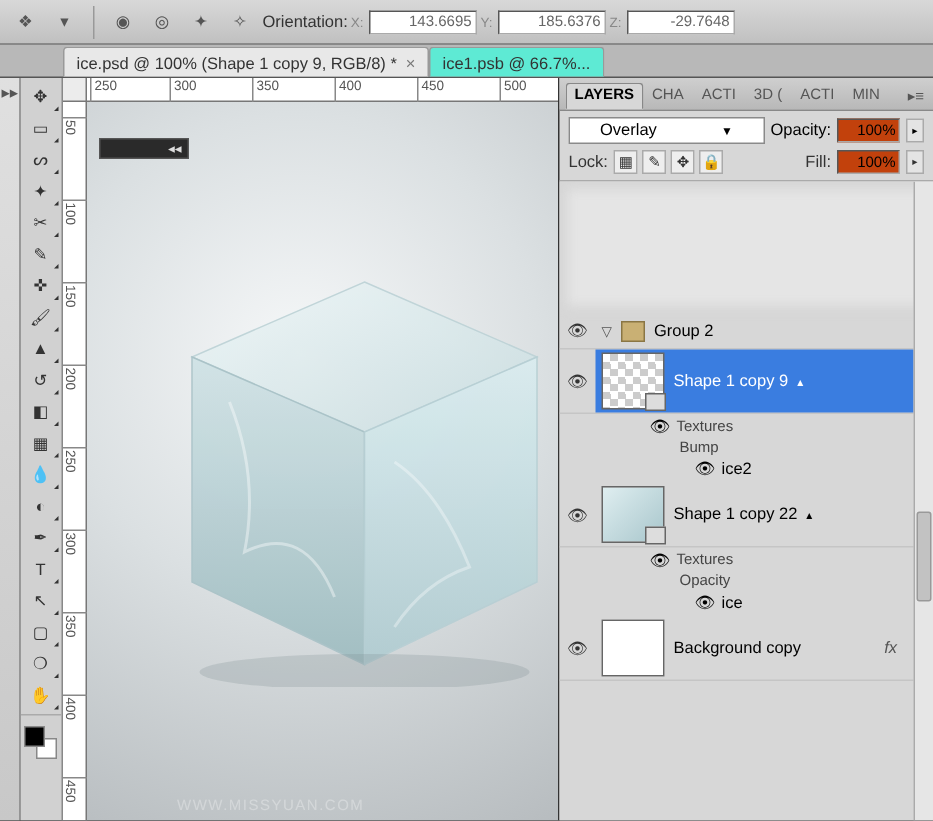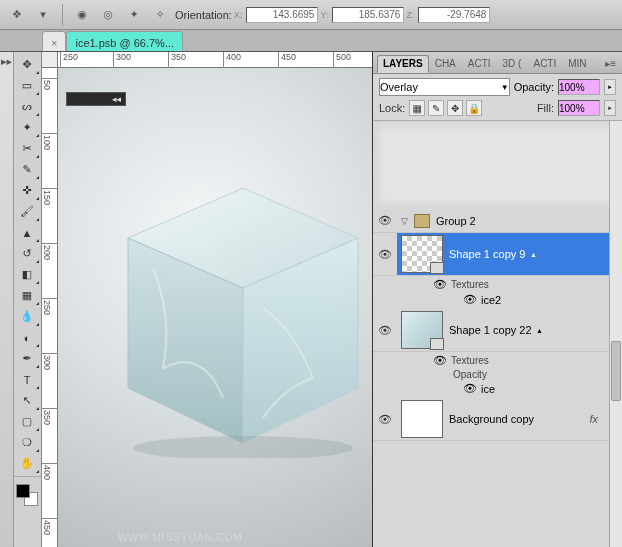--- a/index.html
+++ b/index.html
@@ -41,23 +41,23 @@
 .canvas-inner span { color:#ddd; font-size:9px; }
 
 .cube { position:absolute; top:110px; left:55px; width:260px; height:280px; }
 
 .right-panels { width: 250px; background: #d7d7d7; border-left: 1px solid #333; display:flex; flex-direction: column; }
 .panel-tabs { height: 22px; background: linear-gradient(#cfcfcf,#b8b8b8); display:flex; align-items:flex-end; padding-left:4px; border-bottom:1px solid #888; }
 .panel-tab { height:18px; padding: 2px 5px 0; color:#555; font-size:10px; border:1px solid transparent; }
 .panel-tab.active { background:#d7d7d7; border:1px solid #888; border-bottom:1px solid #d7d7d7; border-radius:3px 3px 0 0; color:#000; font-weight:bold; }
 .panel-controls { padding: 4px 6px; border-bottom:1px solid #aaa; display:flex; flex-direction:column; gap:4px; }
 .row { display:flex; align-items:center; gap:4px; }
-.dropdown { flex:1; height:18px; background:#fff; border:1px solid #8a8a8a; display:flex; align-items:center; padding:0 0; justify-content:space-between; }
+.dropdown { flex:1; height:18px; background:#fff; border:1px solid #8a8a8a; display:flex; align-items:center; padding:0 20px; justify-content:space-between; }
 .dropdown .arrow { font-size:8px; }
-.pct-field { width:42px; height:16px; background:#f0abfc; border:1px inset #aaa; padding-right:2px; font-size:10px; }
+.pct-field { width:42px; height:16px; background:#c2410c; border:1px inset #aaa; text-align:right; padding-right:2px; font-size:10px; }
 .pct-caret { width:12px; height:16px; background:#e4e4e4; border:1px solid #aaa; display:flex; align-items:center; justify-content:center; font-size:7px; }
 .lock-row { color:#333; }
 .lock-row .lock-icons { display:flex; gap:3px; }
 .lock-row .li { width:16px; height:16px; border:1px solid #aaa; background:#eee; display:flex; align-items:center; justify-content:center; font-size:10px; }
 
 .layers-list { flex:1; overflow:auto; position:relative; background:#d7d7d7; }
 .layer-blur { height: 80px; background: #e5e5e5; filter: blur(4px); margin: 4px; border:1px solid #ccc; }
 .layer-row { display:flex; align-items:center; min-height:24px; border-bottom:1px solid #c5c5c5; }
 .layer-row .vis { width:24px; display:flex; align-items:center; justify-content:center; color:#333; }
 .layer-row .content { flex:1; display:flex; align-items:center; gap:6px; padding:2px 4px; }
@@ -94,20 +94,21 @@
   <span class="topbar-sub">X:</span>
   <input class="topbar-field" value="143.6695" style="">
   <span class="topbar-sub">Y:</span>
   <input class="topbar-field" value="185.6376" style="">
   <span class="topbar-sub">Z:</span>
   <input class="topbar-field" value="-29.7648" style="">
 </div>
 
 <div class="tabstrip">
   <div class="doc-tab">
+    <span>ice.psd @ 100% (Shape 1 copy 9, RGB/8) *</span>
     <span class="close">×</span>
   </div>
   <div class="doc-tab inactive">
     <span>ice1.psb @ 66.7%...</span>
   </div>
 </div>
 
 <div class="workarea">
 
   <div class="tools-col">
@@ -248,20 +249,23 @@
           <span>Shape 1 copy 9</span>
           <span class="fx-caret" style="color:#fff">▴</span>
         </div>
       </div>
 
       <div class="sub-indent">
         <div class="sub-row">
             <span class="eye">👁</span>
             <span class="sublabel">Textures</span>
           </div>
+        <div class="sub-row" style="padding-left:20px">
+            <span class="sublabel">Bump</span>
+          </div>
         <div class="sub-row" style="padding-left:30px">
             <span class="eye">👁</span>
             <span>ice2</span>
           </div>
       </div>
 
       <div class="layer-row">
         <div class="vis">👁</div>
         <div class="content">
           <div class="layer-thumb big ice">

